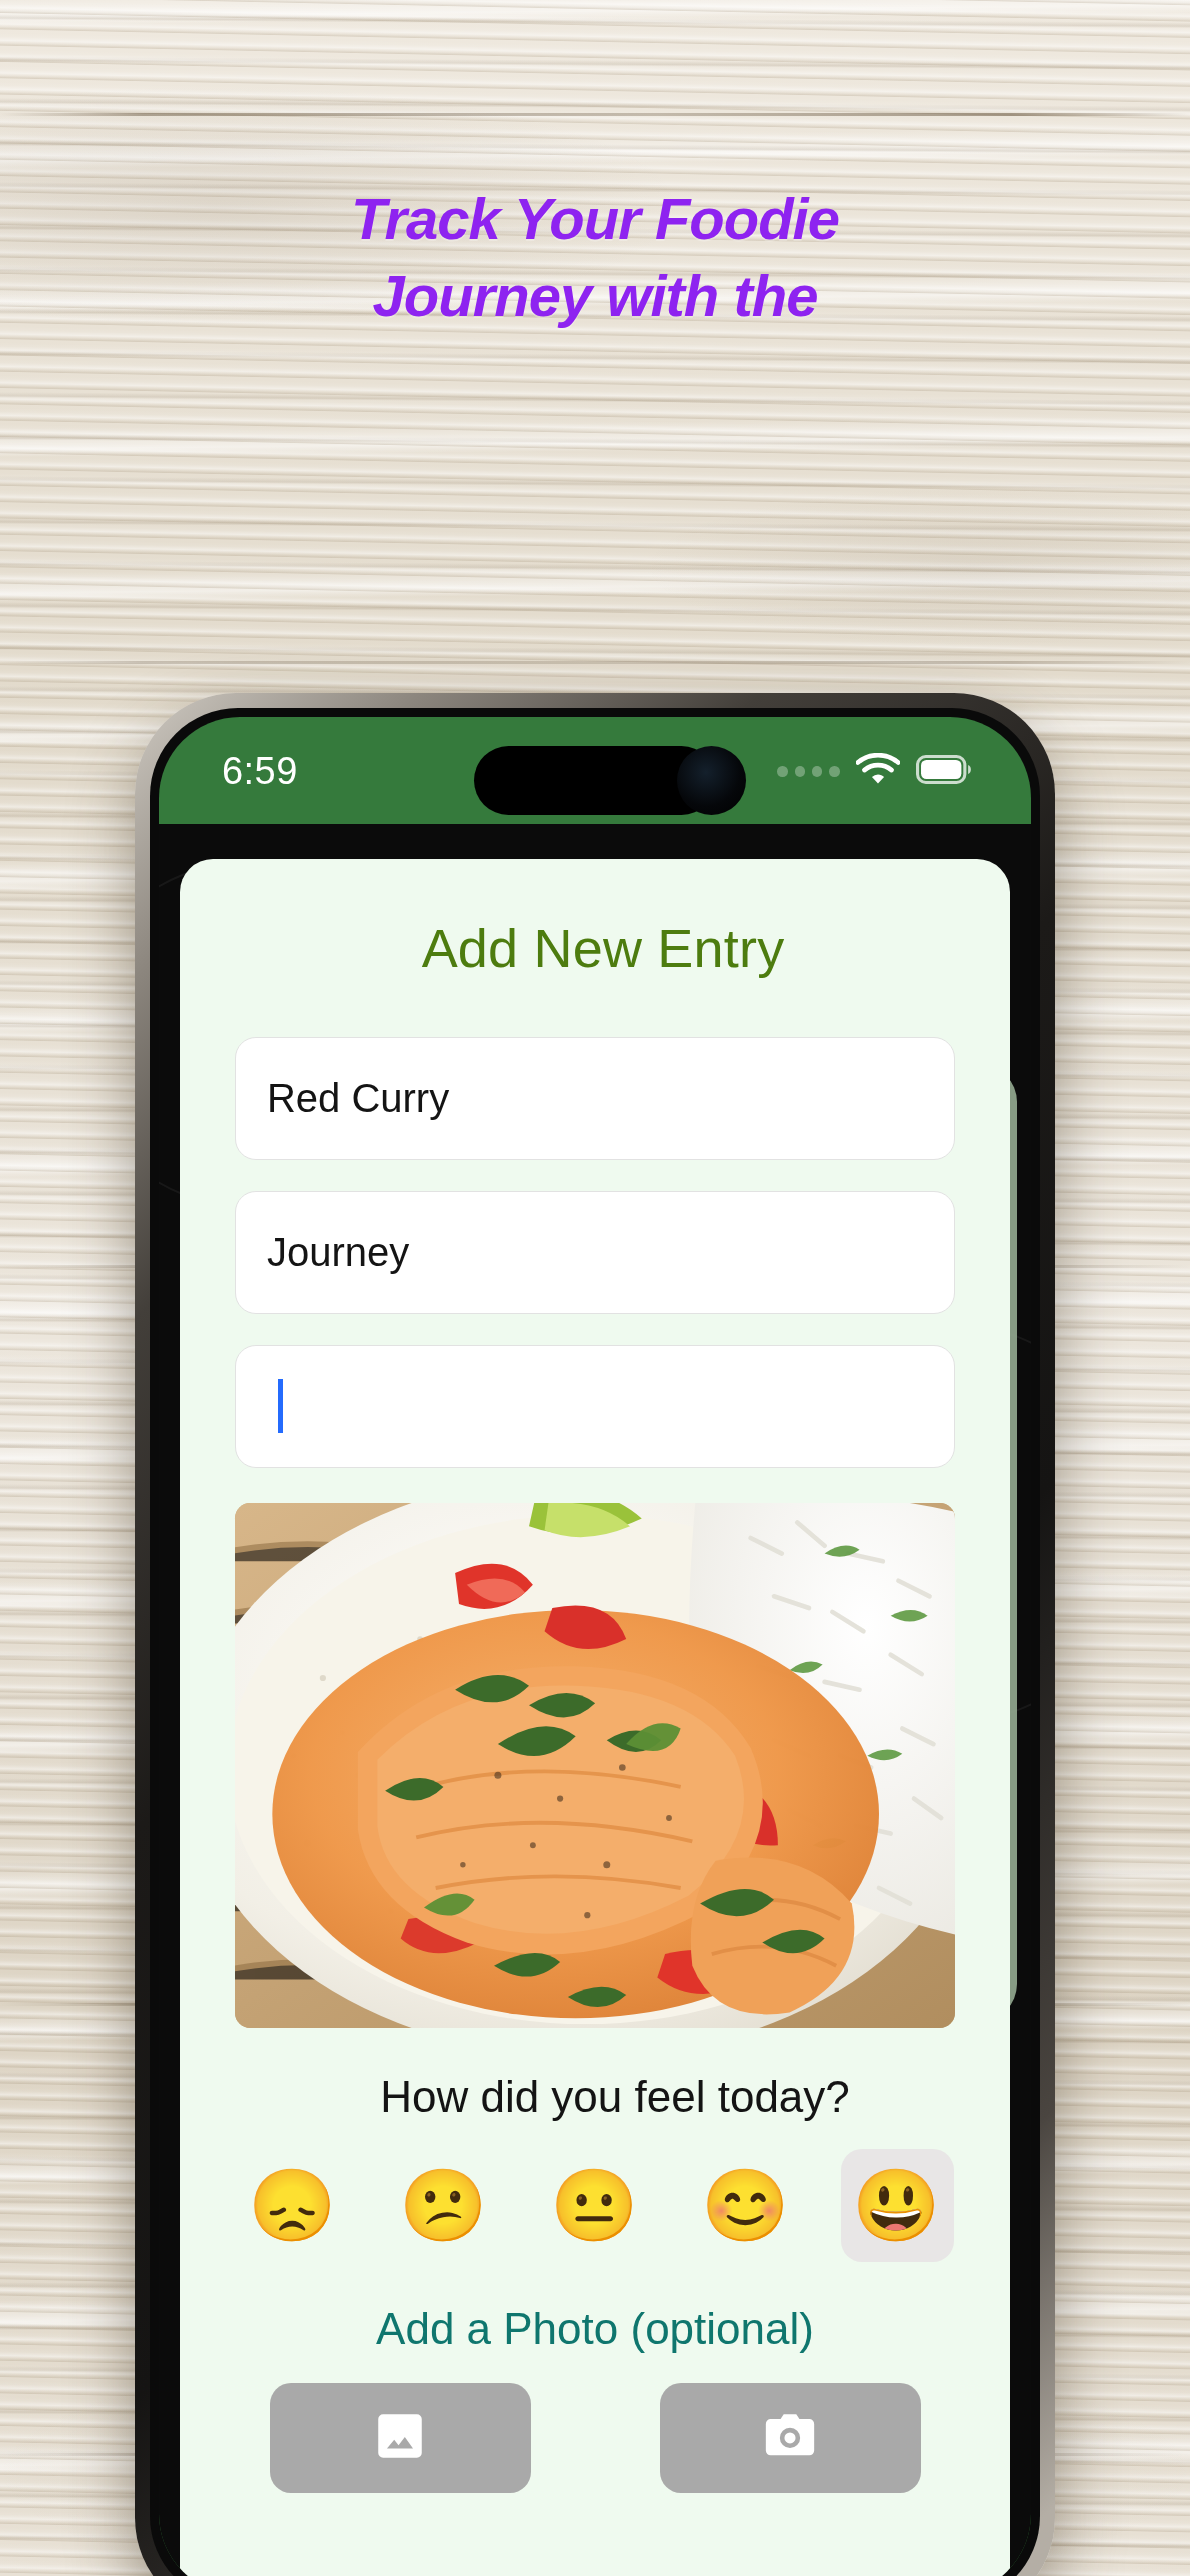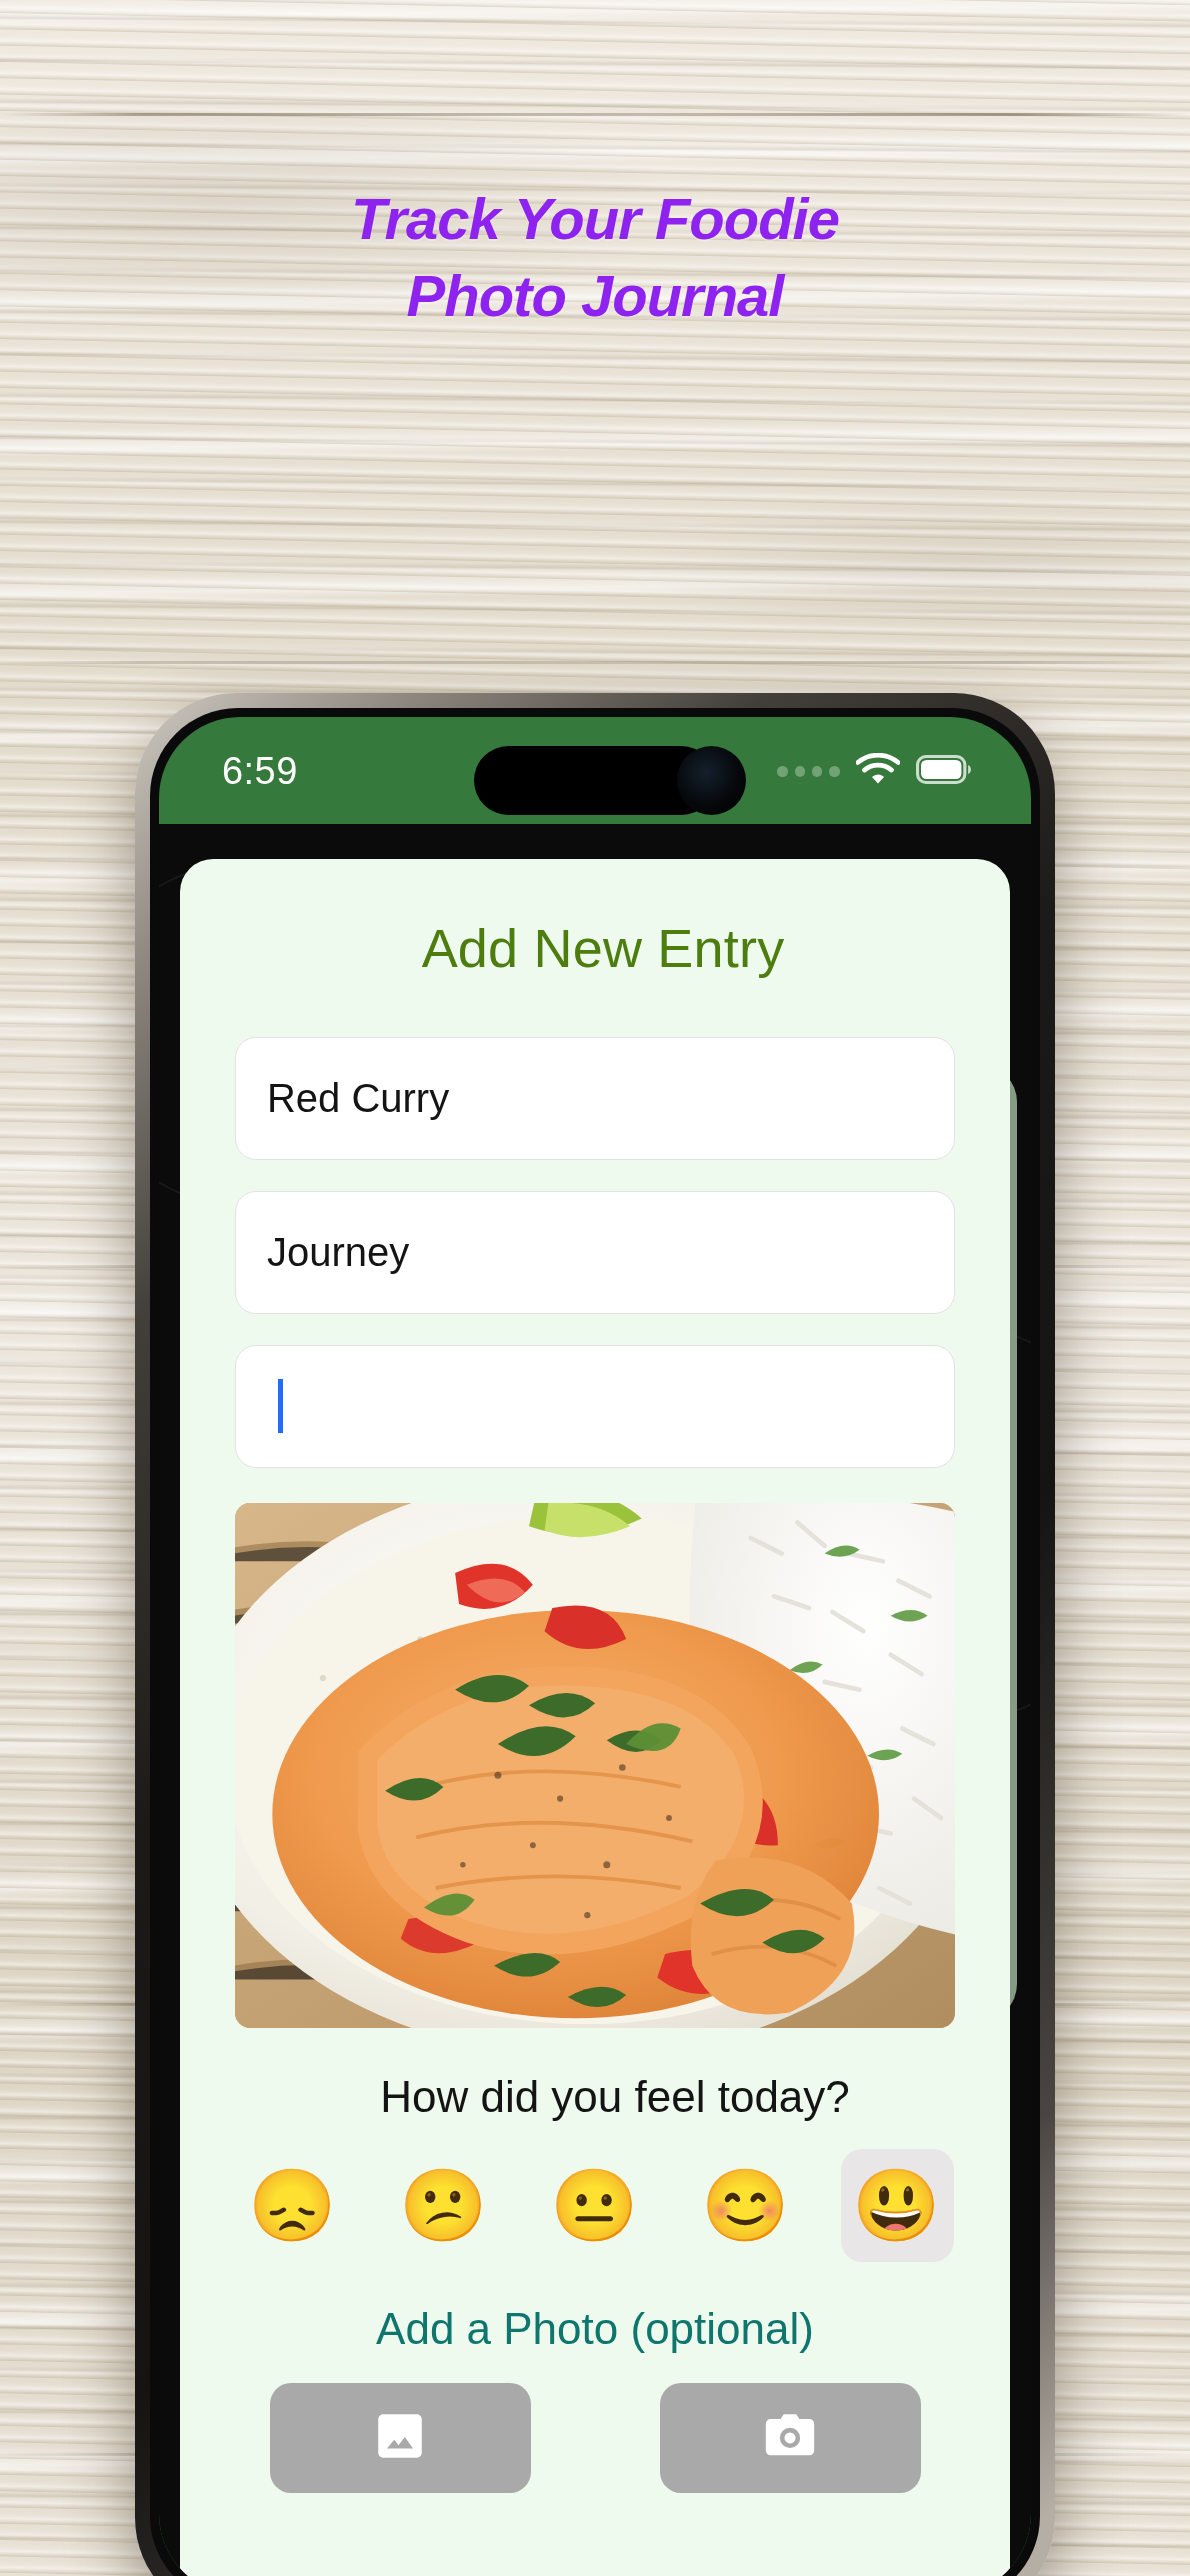--- a/index.html
+++ b/index.html
@@ -262,21 +262,21 @@
 <div id="wood-bg">
   <div class="wood-seam" style="top:113px;"></div>
   <div class="wood-seam" style="top:661px; opacity:.6;"></div>
   <div class="wood-seam" style="top:1265px; opacity:.5;"></div>
   <div class="wood-seam" style="top:2003px; opacity:.55;"></div>
   <div class="wood-seam" style="top:2453px; opacity:.45;"></div>
 </div>
 
 <div id="headline">
   <span class="hl-line">Track Your Foodie</span>
-  <span class="hl-line">Photo Journal</span>
+  <span class="hl-line">Journey with the</span>
 </div>
 
 <div id="phone">
   <div id="phone-inner">
     <div id="screen">
 
       <div id="app-behind">
         <div id="behind-doodles"></div>
         <div class="behind-arc" style="left:-86px; top:38px; width:345px; height:345px;"></div>
         <div class="behind-arc" style="right:-115px; top:498px; width:403px; height:403px;"></div>

